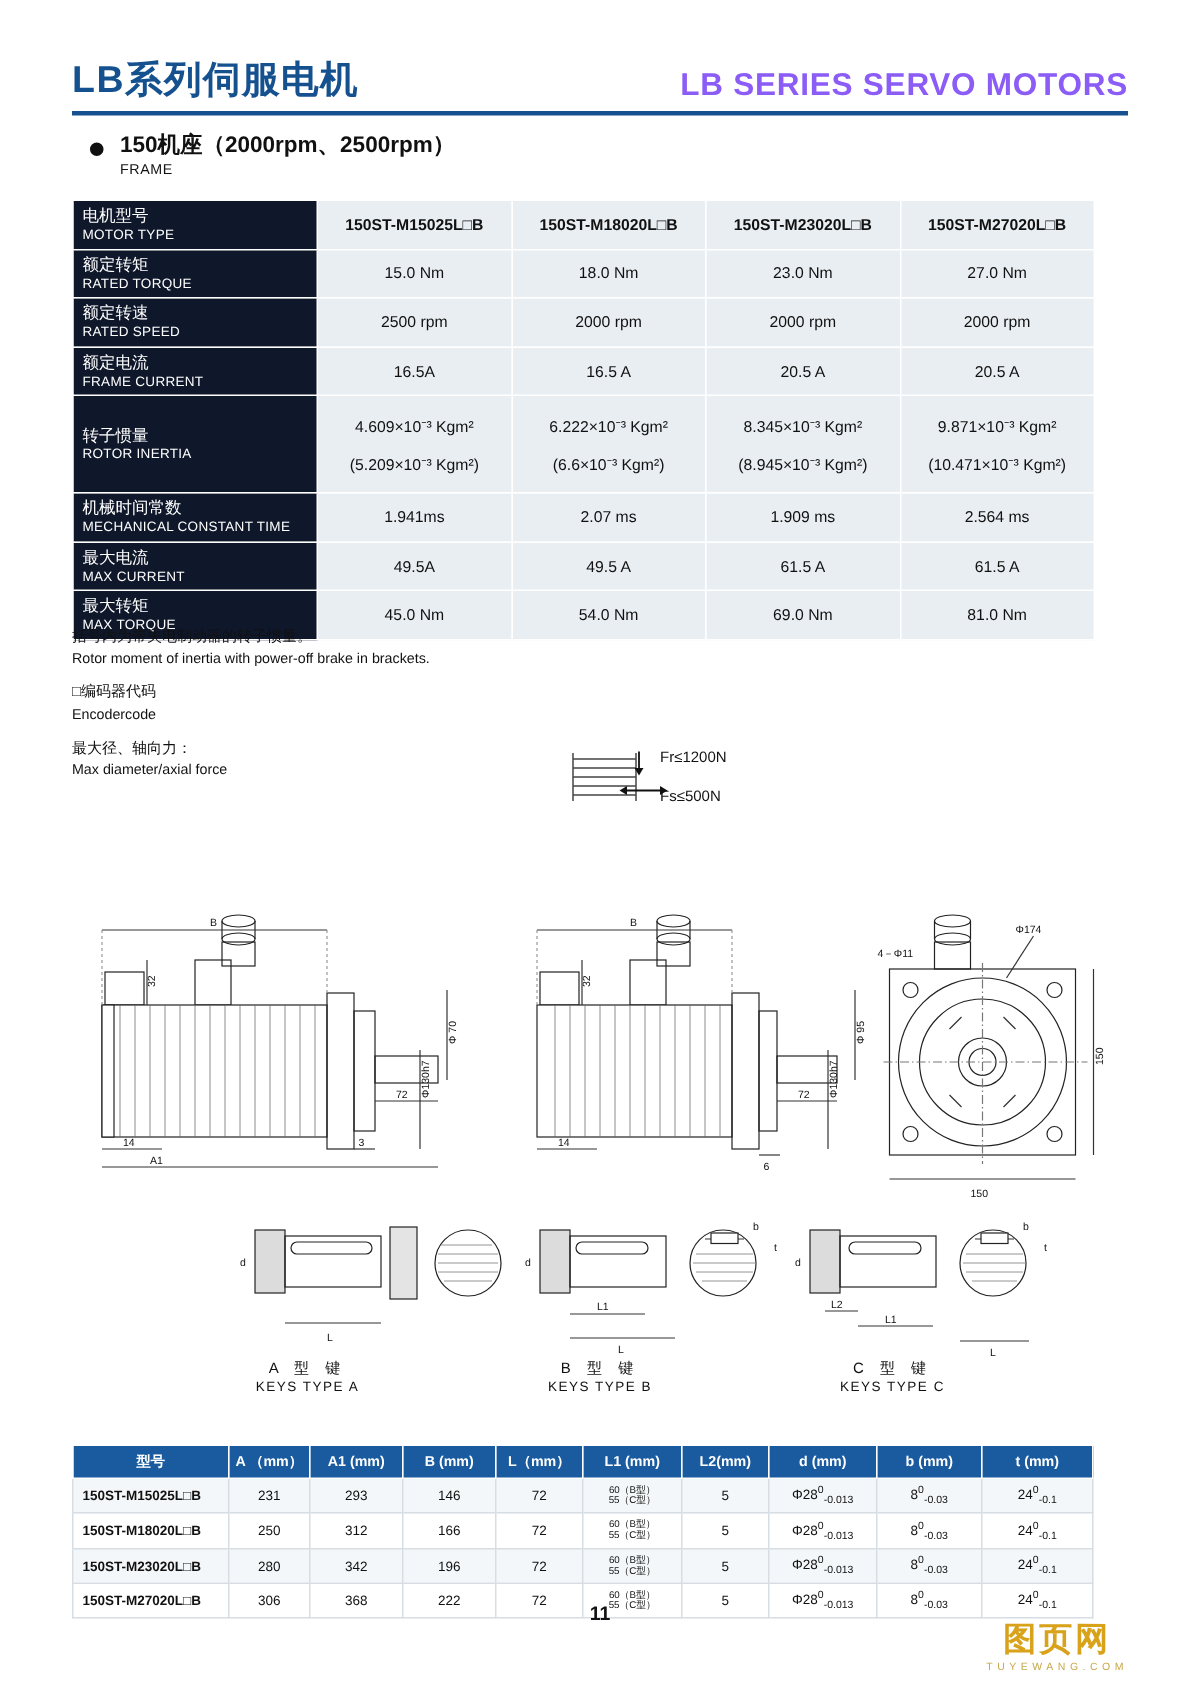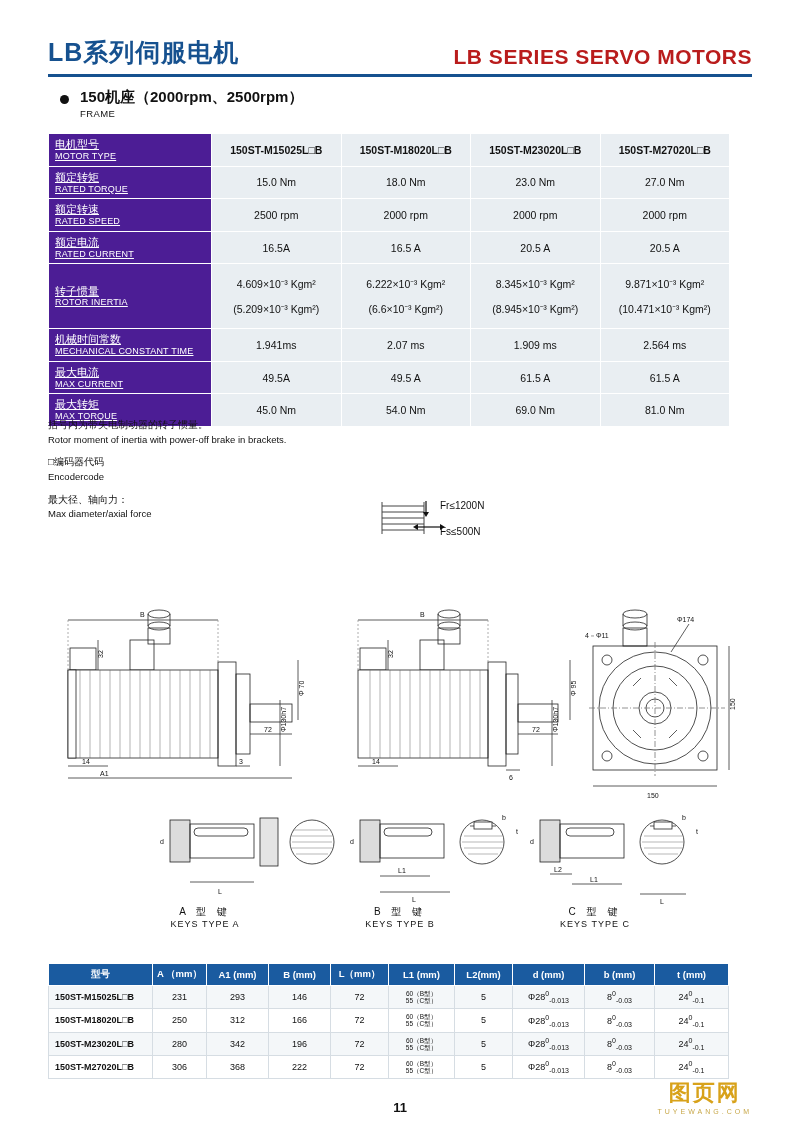--- a/index.html
+++ b/index.html
@@ -7,35 +7,35 @@
     width:800px;height:1131px;background:#fff;
     font-family:"Liberation Sans", sans-serif;
     color:#111;position:relative;overflow:hidden;
   }
   .page{position:relative;width:780px;height:1131px;}
 
   
   .header{position:absolute;left:48px;top:36px;width:704px;}
   .header-row{display:flex;align-items:flex-end;justify-content:space-between;}
   .title-cn{font-size:25px;font-weight:bold;color:#16518f;letter-spacing:1px;}
-  .title-en{font-size:21px;font-weight:bold;color:#b91c1c;letter-spacing:.5px;}
+  .title-en{font-size:21px;font-weight:bold;color:#8b5cf6;letter-spacing:.5px;}
   .header-rule{margin-top:5px;height:3px;background:#16518f;width:100%;}
 
   
   .frame-line{position:absolute;left:60px;top:88px;display:flex;align-items:flex-start;}
   .bullet{width:9px;height:9px;border-radius:50%;background:#111;margin-top:7px;margin-right:11px;}
   .frame-cn{font-size:15px;font-weight:bold;color:#111;line-height:1.25;}
   .frame-en{font-size:9.5px;color:#111;letter-spacing:.4px;margin-top:1px;}
 
   
   .spec{position:absolute;left:48px;top:133px;width:682px;border-collapse:collapse;table-layout:fixed;}
   .spec td{border:1px solid #fff;}
   .spec .lbl{
-    background:#4c1d95;color:#fff;padding:4px 6px;width:150px;
-    font-size:10.5px;line-height:1.18;vertical-align:middle;text-decoration:underline;
+    background:#0f172a;color:#fff;padding:4px 6px;width:150px;
+    font-size:10.5px;line-height:1.18;vertical-align:middle;
   }
   .spec .lbl .cn{font-size:11px;display:block;}
   .spec .lbl .en{font-size:9px;display:block;letter-spacing:.2px;}
   .spec .val{
     background:#e9eef2;text-align:center;font-size:10.5px;color:#111;
     padding:5px 2px;vertical-align:middle;
   }
   sup{font-size:7px;vertical-align:super;}
   sub{font-size:7px;vertical-align:sub;}
 
@@ -67,21 +67,21 @@
     padding:4px 0;border:1px solid #fff;text-align:center;
   }
   .dimtable td{
     border:1px solid #d6dde3;font-size:9px;text-align:center;padding:4px 0;background:#fff;color:#111;
   }
   .dimtable td.first{text-align:left;padding-left:6px;font-size:9px;font-weight:bold;}
   .dimtable tr:nth-child(even) td{background:#f4f7f9;}
   .tiny{font-size:6.5px;line-height:1.1;display:block;}
 
   
-  .pagenum{position:absolute;left:0;top:1100px;width:800px;text-align:center;font-size:13px;font-weight:bold;}
+  .pagenum{position:absolute;left:0;top:1068px;width:800px;text-align:center;font-size:13px;font-weight:bold;}
 
   
   .wm{position:absolute;right:28px;bottom:16px;text-align:center;}
   .wm .bx{font-size:22px;color:#d8a21a;font-weight:bold;letter-spacing:2px;}
   .wm .sub{font-size:7px;color:#c8a84a;letter-spacing:3px;}
   svg text{font-family:"Liberation Sans", sans-serif;}
 </style>
 </head>
 <body>
 
@@ -131,21 +131,21 @@
         <span class="en">RATED SPEED</span>
       </td>
       <td class="val">2500 rpm</td>
       <td class="val">2000 rpm</td>
       <td class="val">2000 rpm</td>
       <td class="val">2000 rpm</td>
     </tr>
     <tr>
       <td class="lbl">
         <span class="cn">额定电流</span>
-        <span class="en">RATED CURRENT</span>
+        <span class="en">FRAME CURRENT</span>
       </td>
       <td class="val">16.5A</td>
       <td class="val">16.5 A</td>
       <td class="val">20.5 A</td>
       <td class="val">20.5 A</td>
     </tr>
     <tr>
       <td class="lbl" style="height:56px">
         <span class="cn">转子惯量</span>
         <span class="en">ROTOR INERTIA</span>

